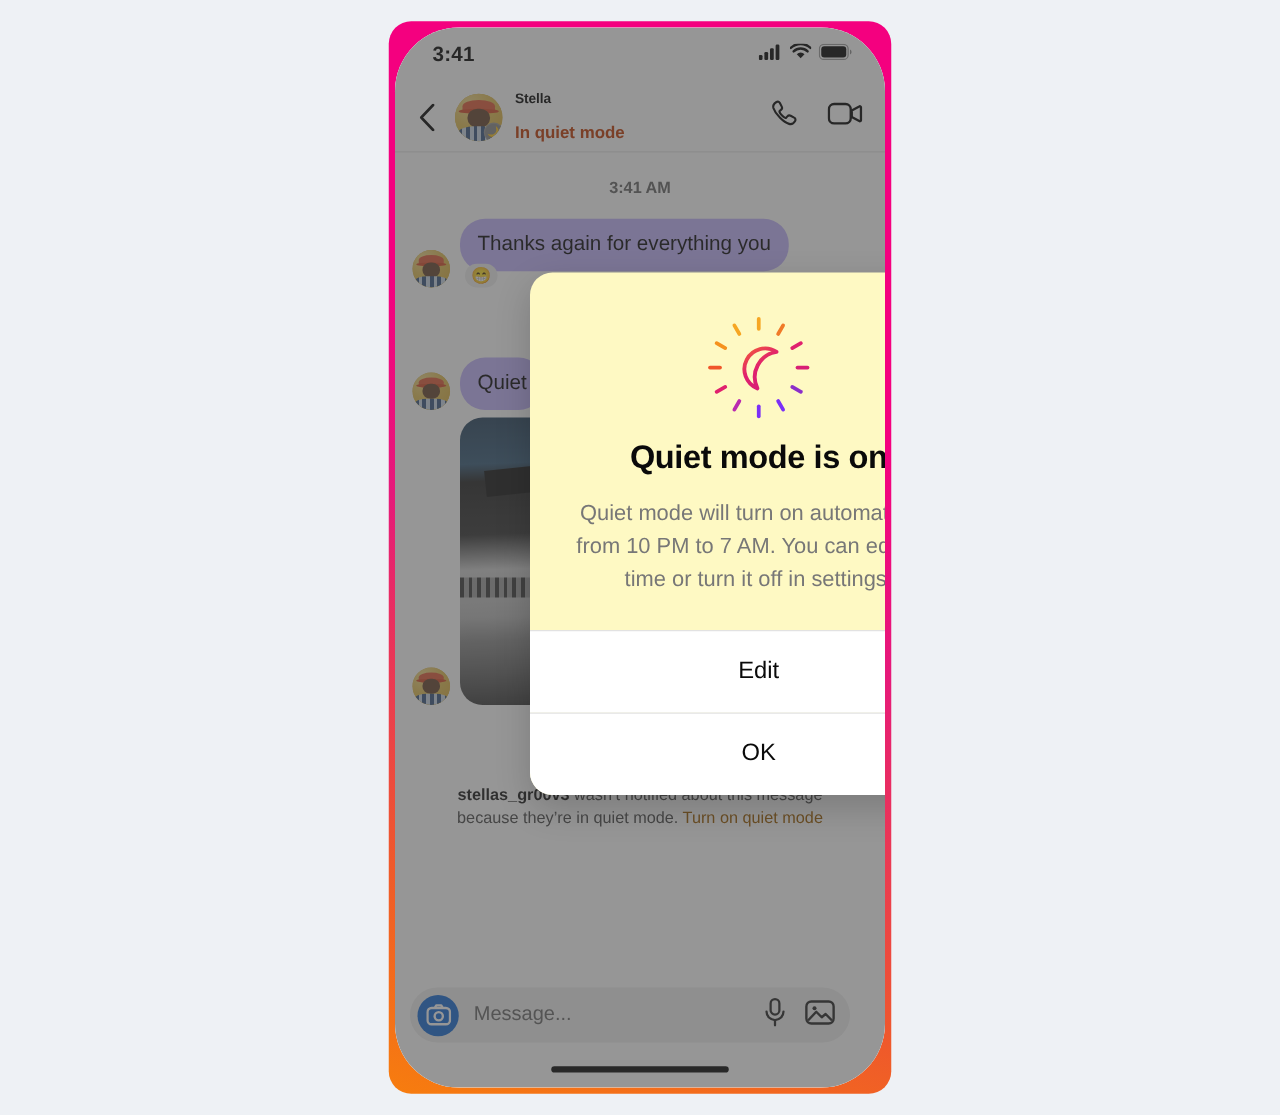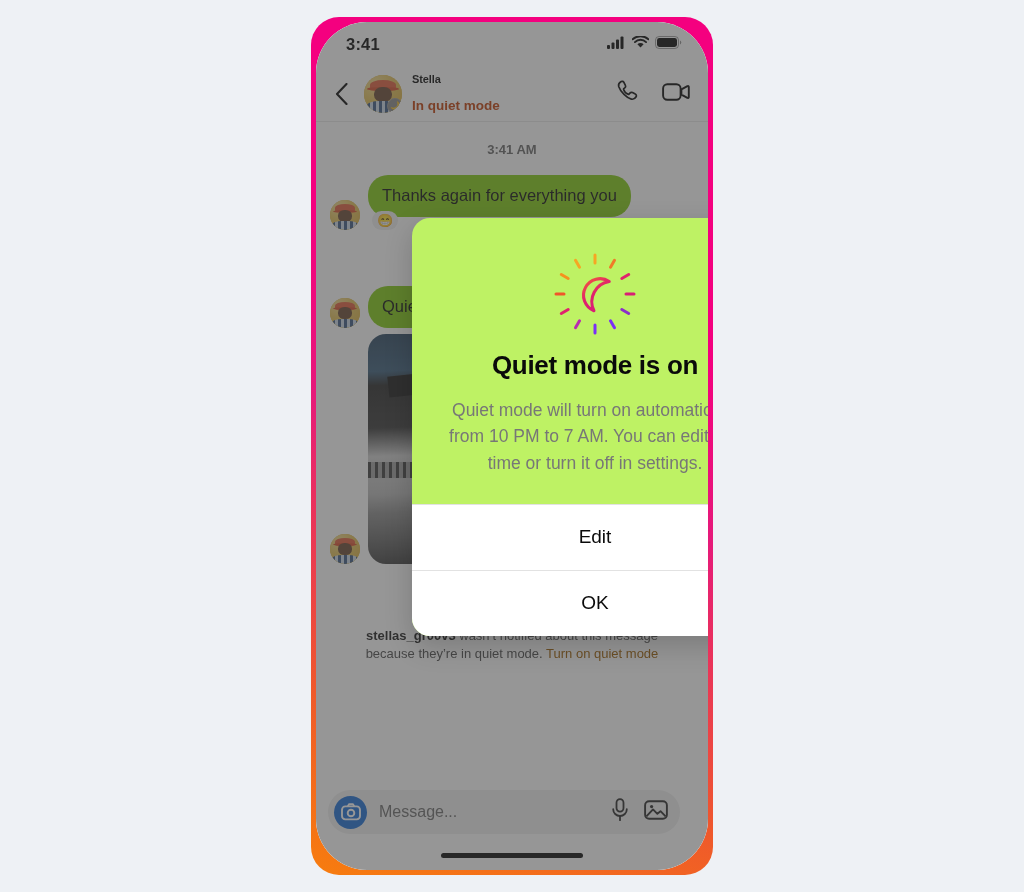--- a/index.html
+++ b/index.html
@@ -15,21 +15,21 @@
     position: relative;
   }
 
   
   #phone-frame {
     position: absolute;
     left: 311px;
     top: 17px;
     width: 402px;
     height: 858px;
-    border-radius: 28px;
+    border-radius: 18px;
     padding: 5px;
     box-sizing: border-box;
     background: linear-gradient(200deg,
         #f4007f 0%,
         #f4007f 34%,
         #e6197a 52%,
         #ef5a2a 82%,
         #f77d0e 100%);
   }
   #phone-screen {
@@ -198,21 +198,21 @@
     font-weight: 600;
   }
   .msg-row {
     display: flex;
     align-items: flex-end;
     gap: 8px;
     margin-bottom: 6px;
   }
   .msg-row.out { justify-content: flex-end; }
   .bubble-in {
-    background: #84cc16;
+    background: #c4b5fd;
     color: #111;
     border-radius: 20px;
     padding: 10px 14px;
     font-size: 16.5px;
     line-height: 1.32;
     max-width: 255px;
   }
   .bubble-out {
     background: #3a2fa8;
     color: #fff;
@@ -324,24 +324,24 @@
   #home-indicator {
     width: 142px;
     height: 5px;
     border-radius: 3px;
     background: #0d0d0d;
   }
 
   
   #quiet-dialog {
     position: absolute;
-    left: 96px;
+    left: 108px;
     top: 196px;
     width: 366px;
-    background: #bef264;
+    background: #fef9c3;
     border-radius: 18px;
     z-index: 60;
     box-shadow: 0 10px 28px rgba(0,0,0,0.18);
     overflow: hidden;
   }
   #dialog-body {
     padding: 34px 22px 28px 22px;
     text-align: center;
   }
   #dialog-icon {

